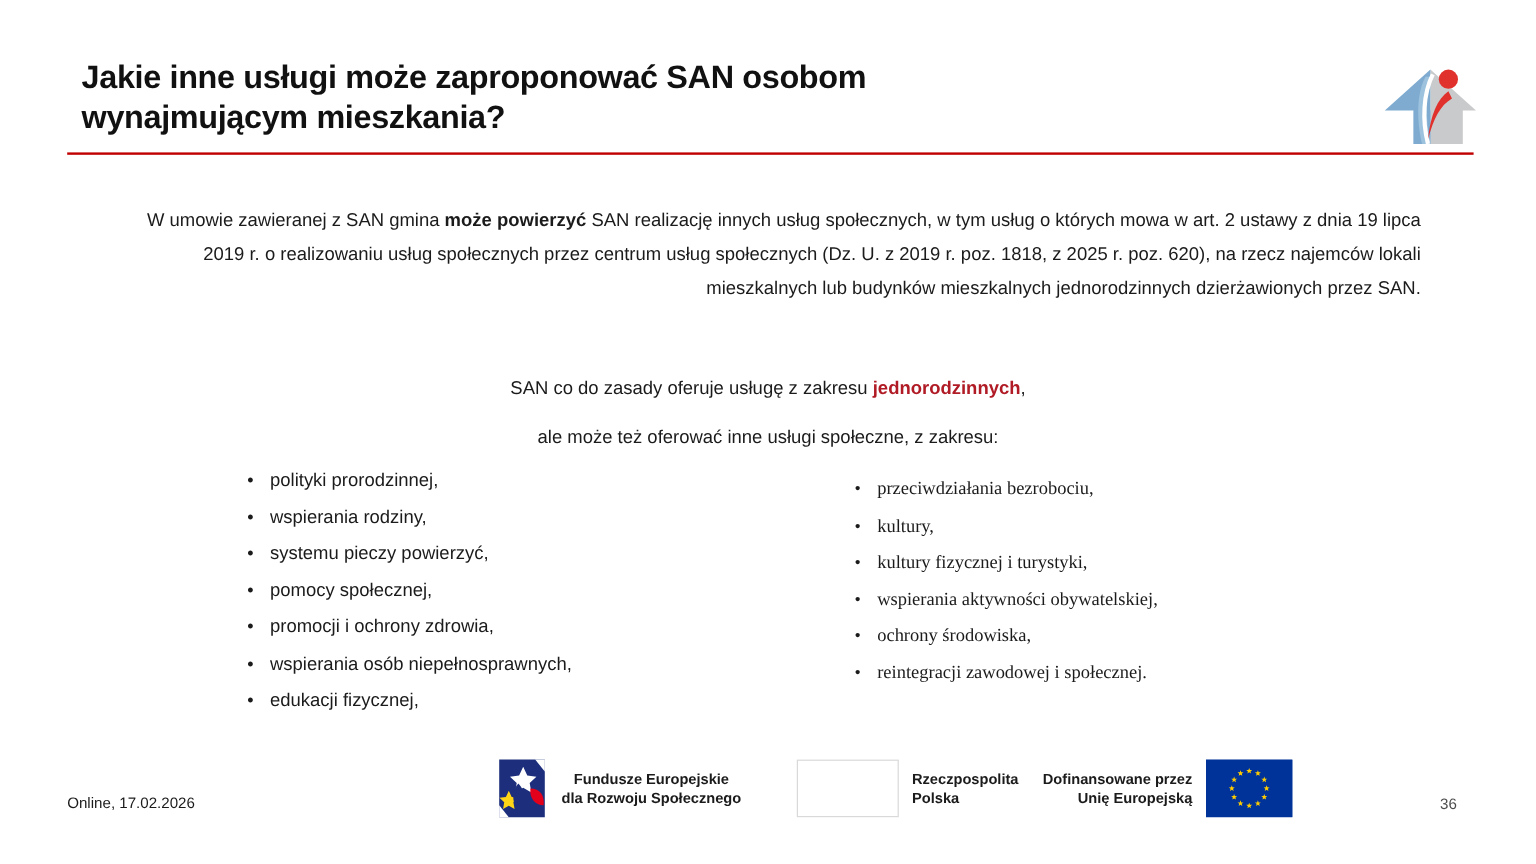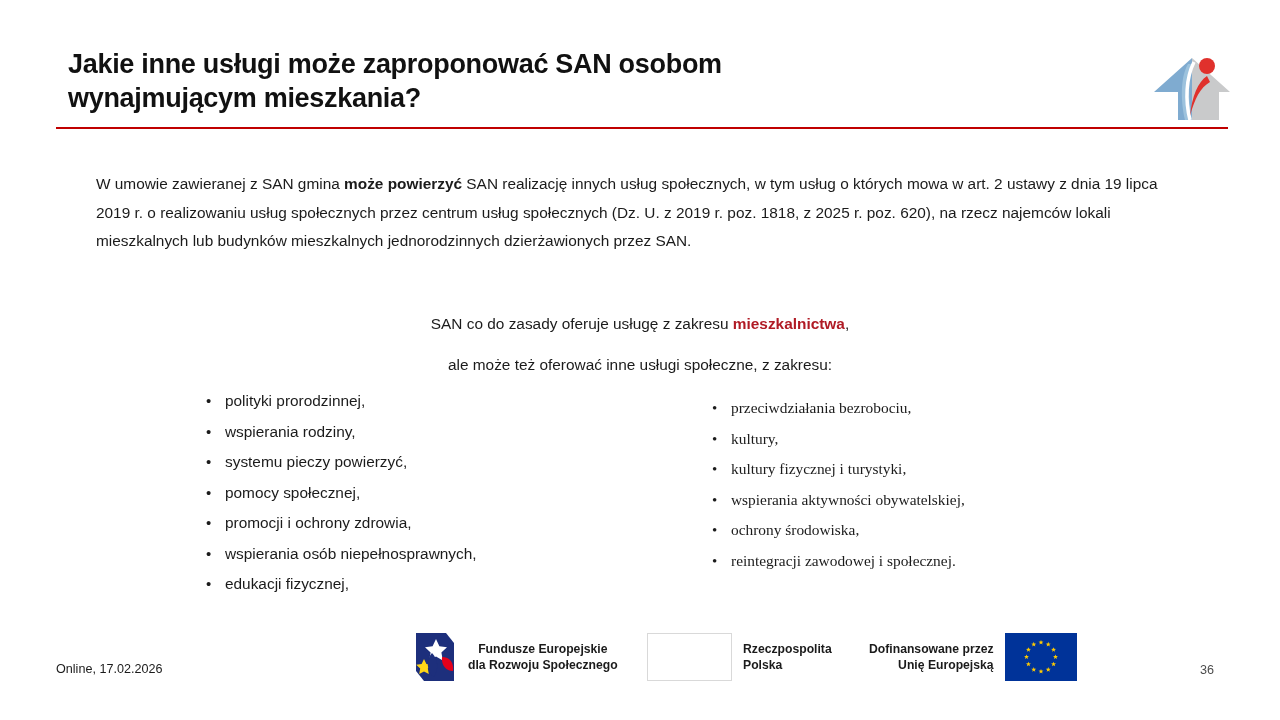--- a/index.html
+++ b/index.html
@@ -49,21 +49,21 @@
   }
 
   
   .lead-paragraph {
     position: absolute;
     left: 96px;
     top: 170px;
     width: 1088px;
     font-size: 15.4px;
     line-height: 28.5px;
-    text-align: left;
+    text-align: right;
     color: #1b1b1b;
   }
   .lead-paragraph b { font-weight: bold; }
 
   
   .center-line {
     position: absolute;
     width: 1088px;
     left: 96px;
     text-align: center;
@@ -144,21 +144,21 @@
     line-height: 16.5px;
     font-weight: bold;
     color: #1b1b1b;
     white-space: pre-line;
     text-align: center;
   }
 
   
   .logo-poland {
     position: absolute;
-    left: 235px;
+    left: 252px;
     top: 5px;
     display: flex;
     align-items: center;
   }
   .flag-pl {
     width: 85px;
     height: 48px;
     border: 1px solid #d9d9d9;
     box-sizing: border-box;
     overflow: hidden;
@@ -223,21 +223,21 @@
 
     <circle cx="59" cy="18" r="8" fill="#e0312c"></circle>
   </svg>
 </div>
 
 <div class="lead-paragraph">
   <span>W umowie zawieranej z SAN gmina </span><b>może powierzyć</b><span> SAN realizację innych usług społecznych, w tym usług o których mowa w art. 2 ustawy z dnia 19 lipca 2019 r. o realizowaniu usług społecznych przez centrum usług społecznych (Dz. U. z 2019 r. poz. 1818, z 2025 r. poz. 620), na rzecz najemców lokali mieszkalnych lub budynków mieszkalnych jednorodzinnych dzierżawionych przez SAN.</span>
 </div>
 
 <div class="center-line one">
-  <span>SAN co do zasady oferuje usługę z zakresu </span><span class="accent-red">mieszkalnictwa</span><span>,</span>
+  <span>SAN co do zasady oferuje usługę z zakresu </span><span class="accent-red">jednorodzinnych</span><span>,</span>
 </div>
 
 <div class="center-line two">ale może też oferować inne usługi społeczne, z zakresu:</div>
 
 <ul class="bullets left">
   <li>polityki prorodzinnej,</li>
   <li>wspierania rodziny,</li>
   <li>systemu pieczy powierzyć,</li>
   <li>pomocy społecznej,</li>
   <li>promocji i ochrony zdrowia,</li>

